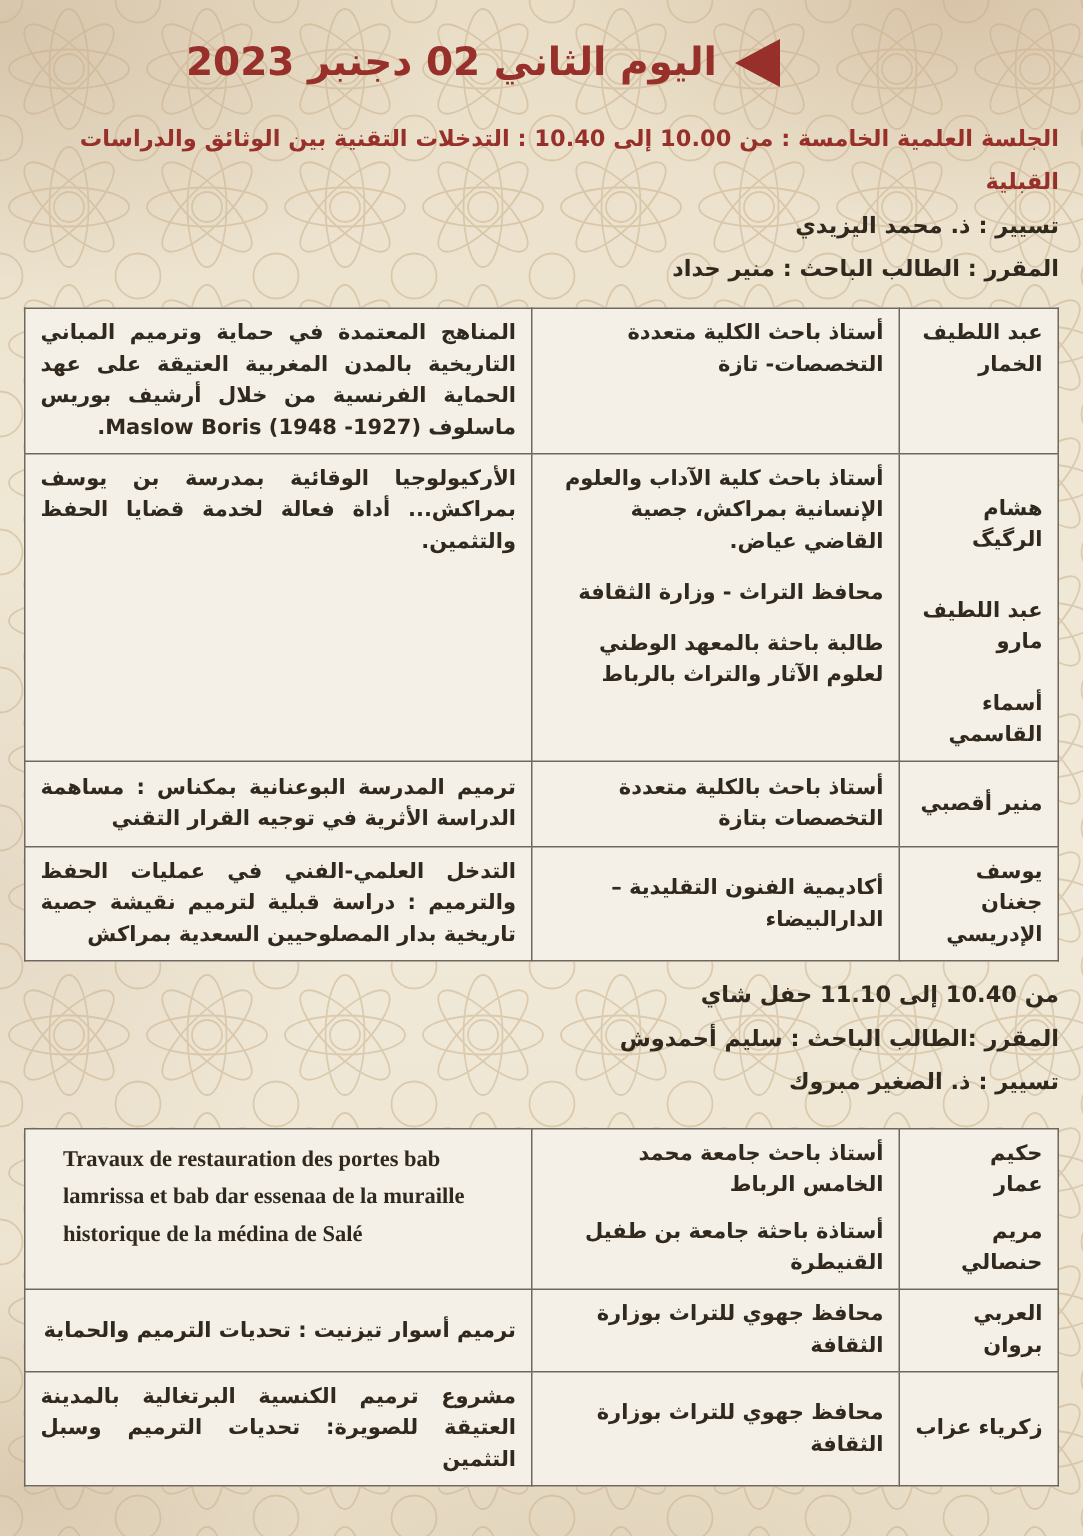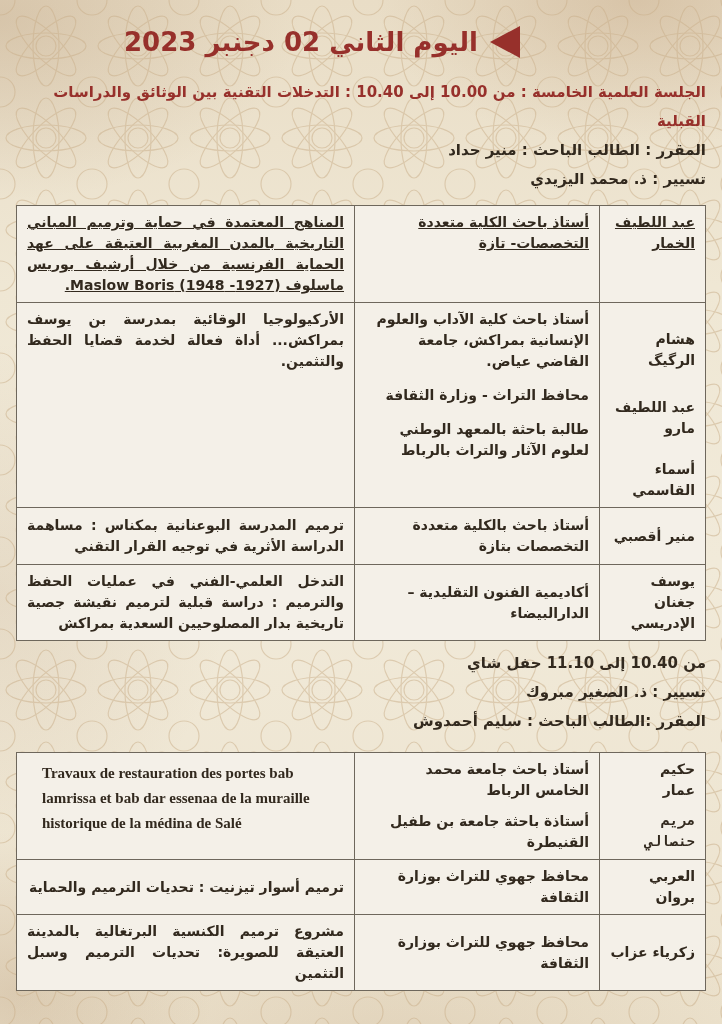--- a/index.html
+++ b/index.html
@@ -84,33 +84,33 @@
     font-size:14px;font-weight:bold;color:var(--ink);
     line-height:21px;
   }
   td.v-top{vertical-align:top;}
   td.topic{text-align:justify;text-align-last:right;}
   td.topic.fr{
     direction:ltr;text-align:left;text-align-last:left;
     font-family:"Liberation Serif","DejaVu Serif",serif;
     font-size:15px;line-height:25px;padding:8px 12px;
   }
-  .t1 .r1 td{height:72px;text-decoration:underline;}
+  .t1 .r1 td{height:72px;}
   .t1 .r2 td{height:148px;}
   .t1 .r3 td{height:57px;}
   .t1 .r4 td{height:63px;}
   .t2 .r1 td{height:70px;padding-left:25px;}
   .t2 .r2 td{height:54px;}
   .t2 .r3 td{height:61px;}
   
   .t1 .r2 td.names{padding-top:26px;}
   .t1 .r2 .name + .name{margin-top:26px;}
   .t1 .r2 .name:nth-child(3){margin-top:20px;}
   .t1 .r2 .aff + .aff{margin-top:13px;}
-  .t2 .r1 .name + .name{margin-top:10px;font-family:Liberation Mono, monospace;}
+  .t2 .r1 .name + .name{margin-top:10px;}
   .t2 .r1 .aff + .aff{margin-top:10px;}
 </style>
 </head>
 <body>
 
 <div class="page">
 
   <svg class="pattern" xmlns="http://www.w3.org/2000/svg">
     <defs>
       <pattern id="geo" width="92" height="92" patternUnits="userSpaceOnUse">
@@ -132,22 +132,22 @@
 
   <div class="content">
 
     <div class="title-row">
       <span class="arrow"></span>
       <span class="day-title">اليوم الثاني 02 دجنبر 2023</span>
     </div>
 
     <div class="lines s5">
       <div class="accent-text">الجلسة العلمية الخامسة : من 10.00 إلى 10.40 : التدخلات التقنية بين الوثائق والدراسات القبلية</div>
+      <div>تسيير : ذ. محمد اليزيدي</div>
       <div>المقرر : الطالب الباحث : منير حداد</div>
-      <div>تسيير : ذ. محمد اليزيدي</div>
     </div>
 
     <table class="t1">
       <colgroup>
           <col class="c-name">
           <col class="c-aff">
           <col class="c-topic">
         </colgroup>
       <tbody>
         <tr class="r1">
@@ -159,21 +159,21 @@
           </td>
           <td class="topic v-top">المناهج المعتمدة في حماية وترميم المباني التاريخية بالمدن المغربية العتيقة على عهد الحماية الفرنسية من خلال أرشيف بوريس ماسلوف (1927- 1948) Maslow Boris.</td>
         </tr>
         <tr class="r2">
           <td class="names v-top">
             <div class="name">هشام الرگيگ</div>
             <div class="name">عبد اللطيف مارو</div>
             <div class="name">أسماء القاسمي</div>
           </td>
           <td class="v-top">
-            <div class="aff">أستاذ باحث كلية الآداب والعلوم الإنسانية بمراكش، جامعة القاضي عياض.</div>
+            <div class="aff">أستاذ باحث كلية الآداب والعلوم الإنسانية بمراكش، جصية القاضي عياض.</div>
             <div class="aff">محافظ التراث - وزارة الثقافة</div>
             <div class="aff">طالبة باحثة بالمعهد الوطني لعلوم الآثار والتراث بالرباط</div>
           </td>
           <td class="topic v-top">الأركيولوجيا الوقائية بمدرسة بن يوسف بمراكش... أداة فعالة لخدمة قضايا الحفظ والتثمين.</td>
         </tr>
         <tr class="r3">
           <td class="names">
             <div class="name">منير أقصبي</div>
           </td>
           <td>
@@ -188,22 +188,22 @@
           <td>
             <div class="aff">أكاديمية الفنون التقليدية – الدارالبيضاء</div>
           </td>
           <td class="topic">التدخل العلمي-الفني في عمليات الحفظ والترميم : دراسة قبلية لترميم نقيشة جصية تاريخية بدار المصلوحيين السعدية بمراكش</td>
         </tr>
       </tbody>
     </table>
 
     <div class="lines mid">
       <div>من 10.40 إلى 11.10 حفل شاي</div>
+      <div>المقرر :الطالب الباحث : سليم أحمدوش</div>
       <div>تسيير : ذ. الصغير مبروك</div>
-      <div>المقرر :الطالب الباحث : سليم أحمدوش</div>
     </div>
 
     <table class="t2">
       <colgroup>
           <col class="c-name">
           <col class="c-aff">
           <col class="c-topic">
         </colgroup>
       <tbody>
         <tr class="r1">

